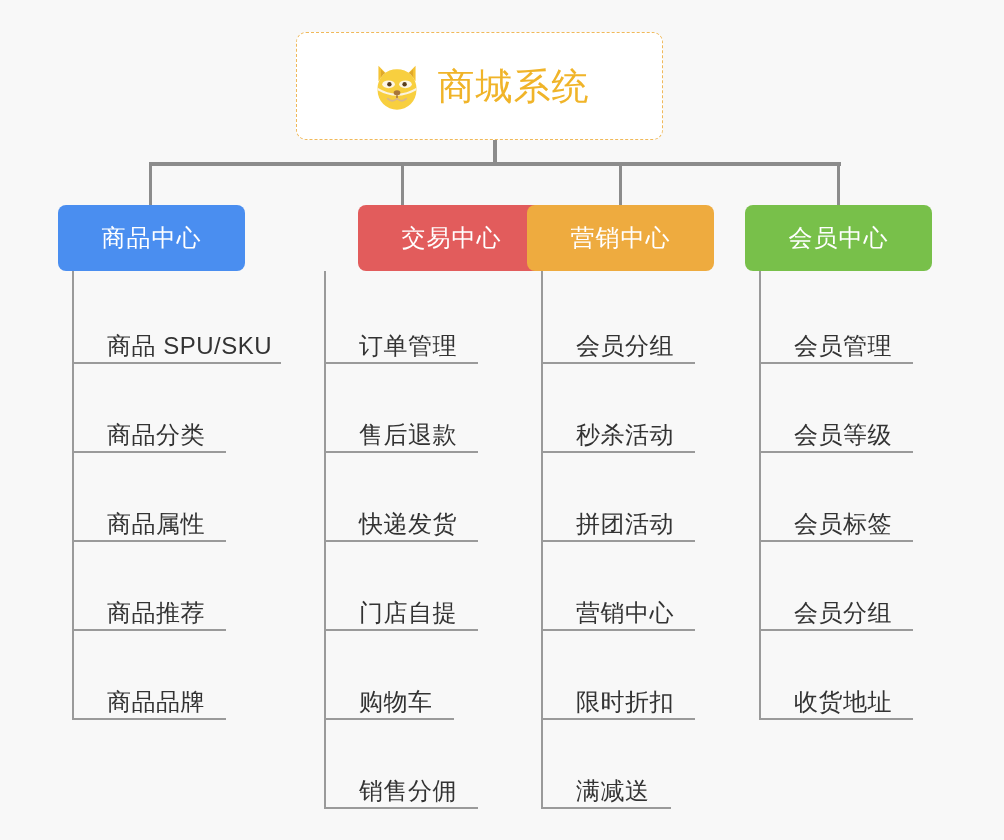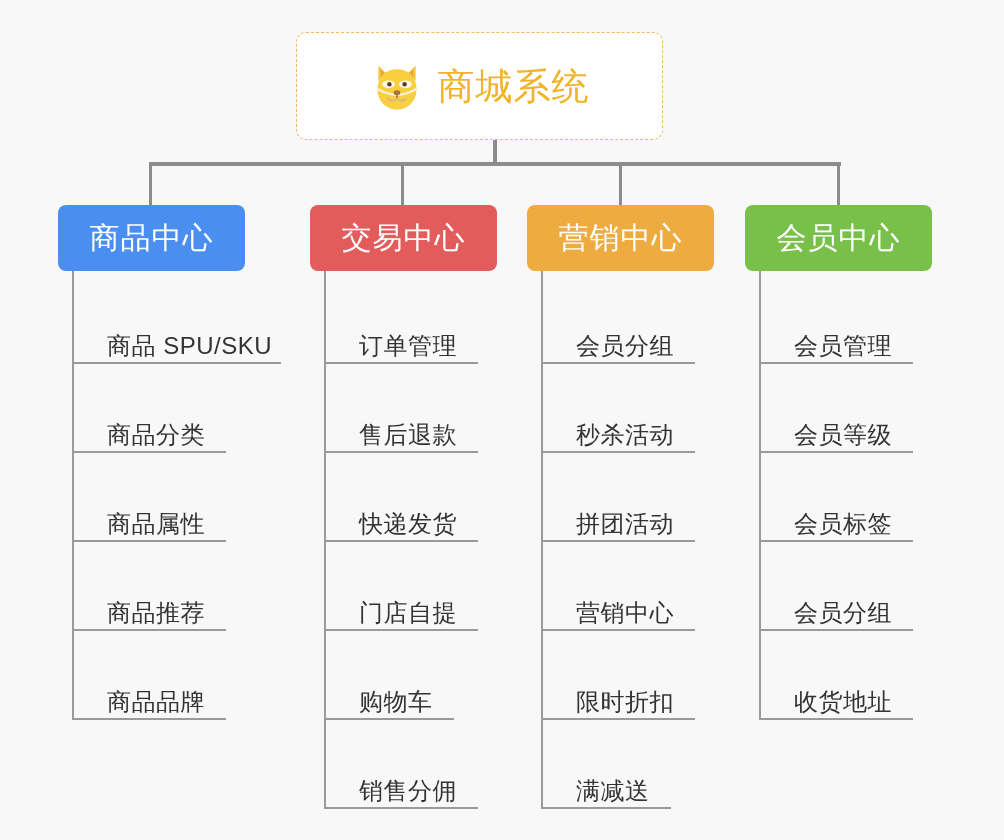--- a/index.html
+++ b/index.html
@@ -69,26 +69,26 @@
     top: 0;
     left: 0;
     width: 187px;
     height: 66px;
     box-sizing: border-box;
     border-radius: 8px;
     display: flex;
     align-items: center;
     justify-content: center;
     color: #ffffff;
-    font-size: 30px;
+    font-size: 24px;
     letter-spacing: 1px;
     white-space: nowrap;
   }
   .cat-c0 { background: #4a8ef0; }
-  .cat-c1 { background: #e25c5c; }
+  .cat-c1 { background: #e25c5c; margin-left: 48px; }
   .cat-c2 { background: #eeab3f; }
   .cat-c3 { background: #78c04a; }
 
   
   .items {
     position: absolute;
     top: 66px;
     left: 14px;
     border-left: 2px solid #9a9a9a;
     padding-top: 4px;

